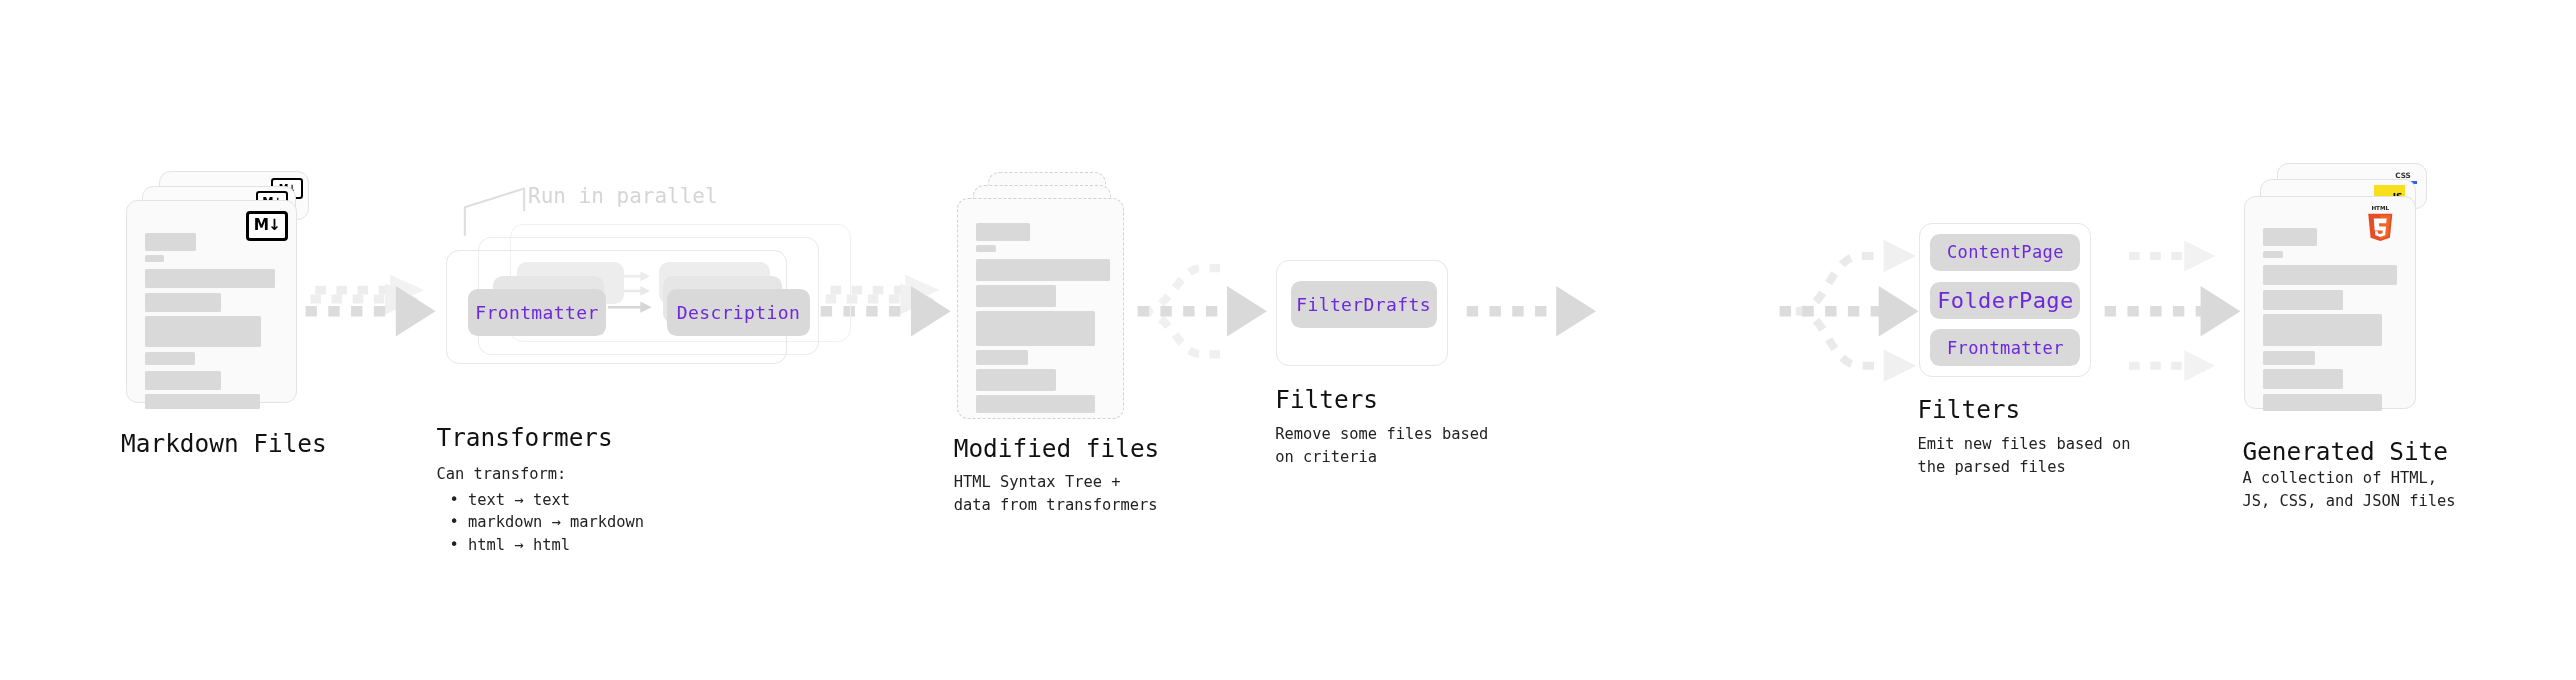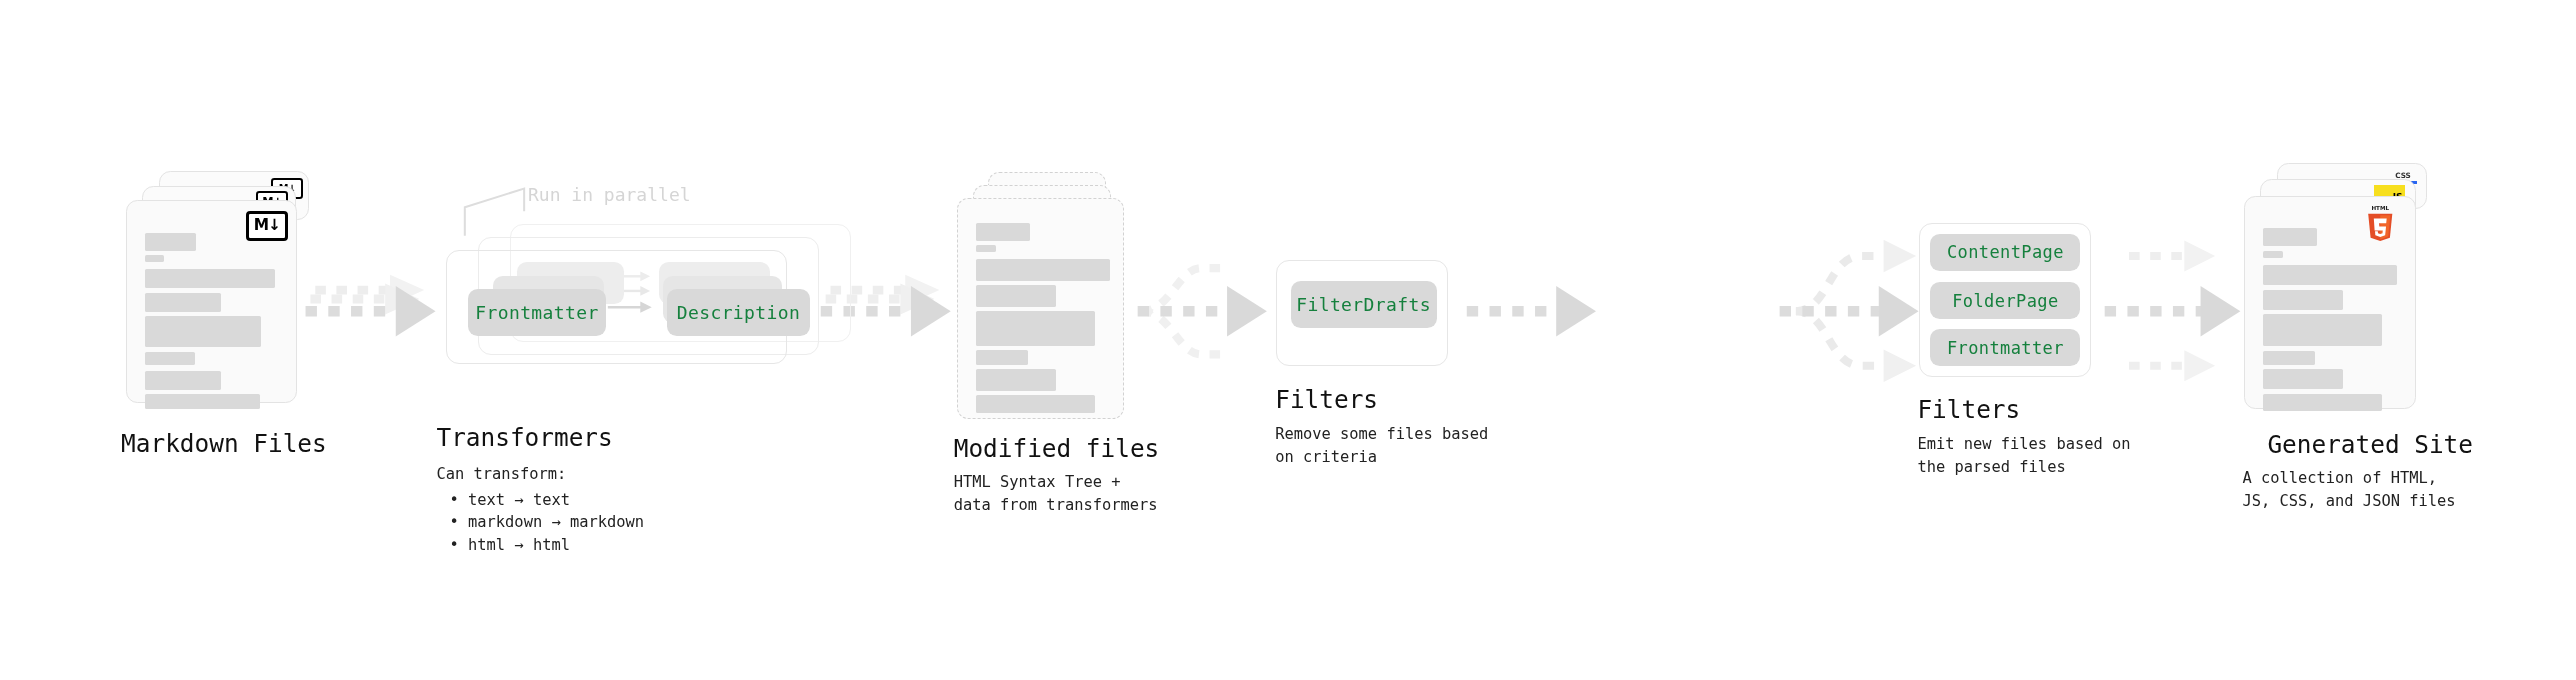--- a/index.html
+++ b/index.html
@@ -89,21 +89,21 @@
     background: transparent;
     box-sizing: border-box;
   }
   .chip {
     position: absolute;
     background: #d9d9d9;
     border-radius: 9.8px;
     display: flex;
     align-items: center;
     justify-content: center;
-    color: #15803d;
+    color: #6d28d9;
     font-family: "DejaVu Sans Mono", monospace;
     font-size: 18px;
     letter-spacing: 0.4px;
     box-sizing: border-box;
     white-space: nowrap;
   }
   .chip.ghost1 { background: #e6e6e6; color: transparent; }
   .chip.ghost2 { background: #ededed; color: transparent; }
 
   
@@ -120,21 +120,21 @@
     position: absolute;
     font-family: "DejaVu Sans Mono", monospace;
     font-size: 15.4px;
     line-height: 1.5;
     color: #222;
     white-space: pre;
   }
   .parallel-note {
     position: absolute;
     font-family: "DejaVu Sans Mono", monospace;
-    font-size: 18px;
+    font-size: 21px;
     color: #d5d5d5;
     white-space: nowrap;
   }
   .bullets {
     position: absolute;
     font-family: "DejaVu Sans Mono", monospace;
     font-size: 15.4px;
     line-height: 1.62;
     color: #222;
     white-space: pre;
@@ -287,21 +287,21 @@
     <div class="chip" style="left:14.6px; top:21px; width:146px; height:47px;">FilterDrafts</div>
     <div class="title" style="left:-0.8px; top:125px;">Filters</div>
     <div class="caption" style="left:-0.8px; top:163px;">Remove some files based
 on criteria</div>
   </div>
 
 
   <div class="stage" style="left:1919px; top:223px;">
     <div class="outline-box" style="left:0px; top:0px; width:172px; height:154px;"></div>
     <div class="chip" style="left:11.4px; top:10.6px; width:150px; height:37px; font-size:17px;">ContentPage</div>
-    <div class="chip" style="left:11.4px; top:59px; width:150px; height:37px; font-size:17px;">FolderPage</div>
+    <div class="chip" style="left:11.4px; top:59px; width:150px; height:37px; font-size:22px;">FolderPage</div>
     <div class="chip" style="left:11.4px; top:106px; width:150px; height:37px; font-size:17px;">Frontmatter</div>
     <div class="title" style="left:-1.6px; top:172px;">Filters</div>
     <div class="caption" style="left:-1.6px; top:210px;">Emit new files based on
 the parsed files</div>
   </div>
 
   <div class="stage" style="left:2244px; top:163px;">
     <div class="stack" style="width:195px; height:252px;">
       <div class="sheet solid" style="left:32.5px; top:0px; width:150px; height:46px;"></div>
       <div class="css-badge" style="left:145px; top:6.5px;">
@@ -325,19 +325,19 @@
 
       <div class="html5-badge" style="left:120px; top:41px;">
         <svg viewBox="0 0 40 46" width="32.5" height="37">
           <text x="20" y="8" font-family="DejaVu Sans, sans-serif" font-size="7" font-weight="700" fill="#222" text-anchor="middle">HTML</text>
           <path d="M5,12 L8,42 L20,46 L32,42 L35,12 Z" fill="#e44d26"></path>
           <path d="M20,14 L20,44 L30,40.5 L32.5,14 Z" fill="#f16529"></path>
           <path d="M12,18 h16 l-0.6,6 H18.5 l0.4,4 h8.3 l-1.1,11 L20,41 l-6.1,-2 l-0.4,-5 h3.5 l0.2,2.5 l2.8,0.8 l2.8,-0.8 l0.3,-3.5 H13 L12,18 Z" fill="#ffffff"></path>
         </svg>
       </div>
     </div>
-    <div class="title" style="left:-1.6px; top:267px;margin-left:25px;">Generated Site</div>
+    <div class="title" style="left:-1.6px; top:274px;">Generated Site</div>
     <div class="caption" style="left:-1.6px; top:304px;">A collection of HTML,
 JS, CSS, and JSON files</div>
   </div>
 
 </div>
 
 
 </body></html>

